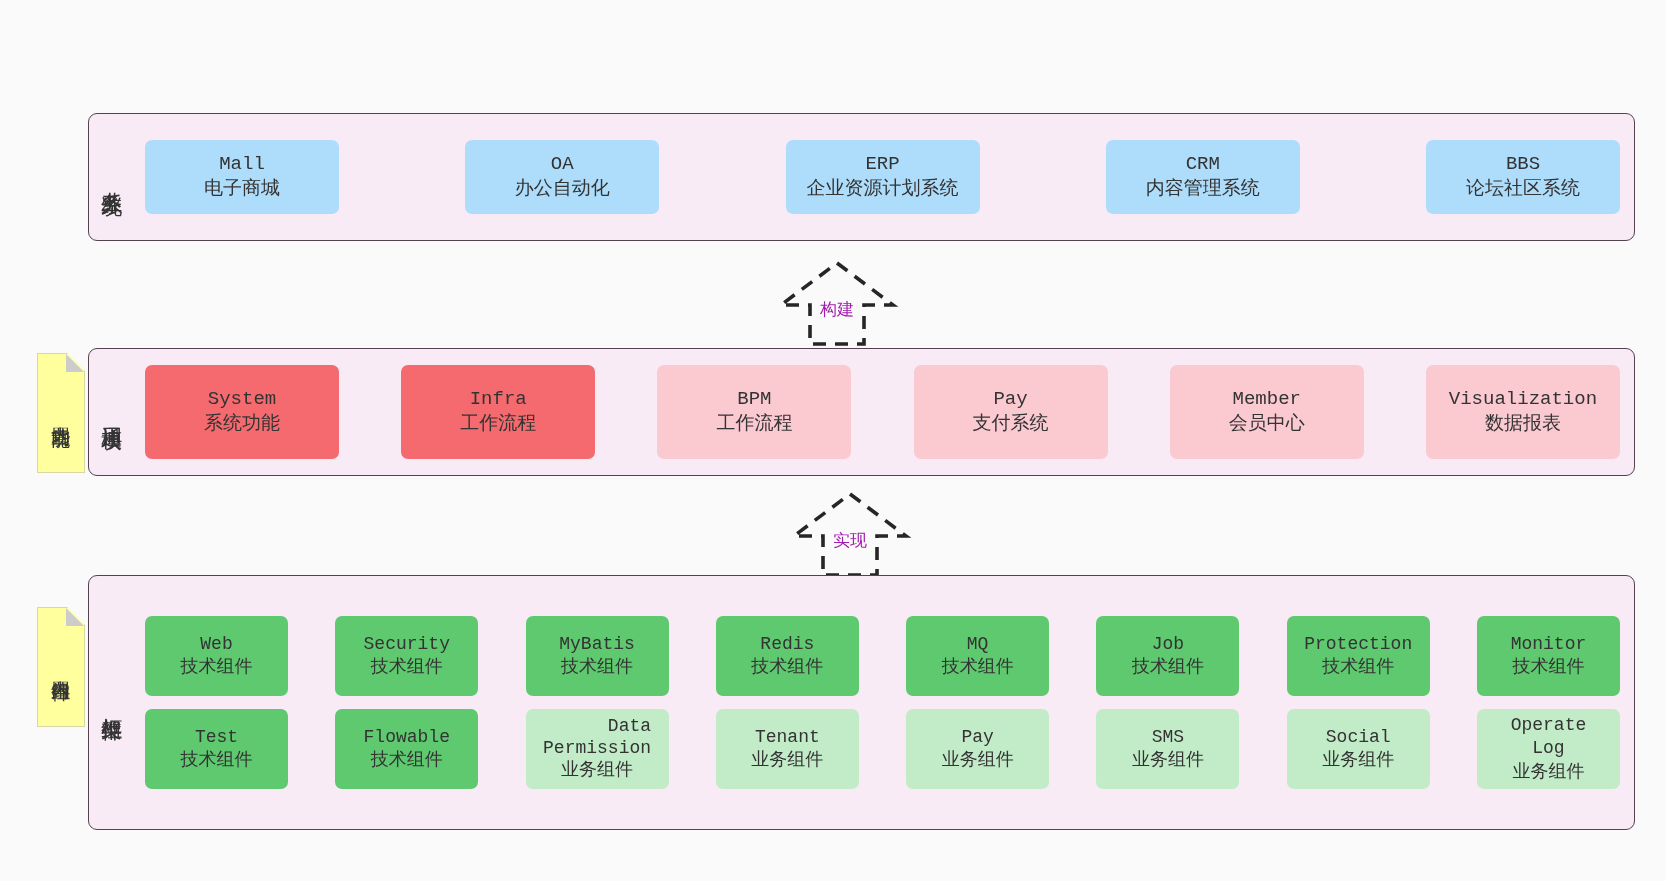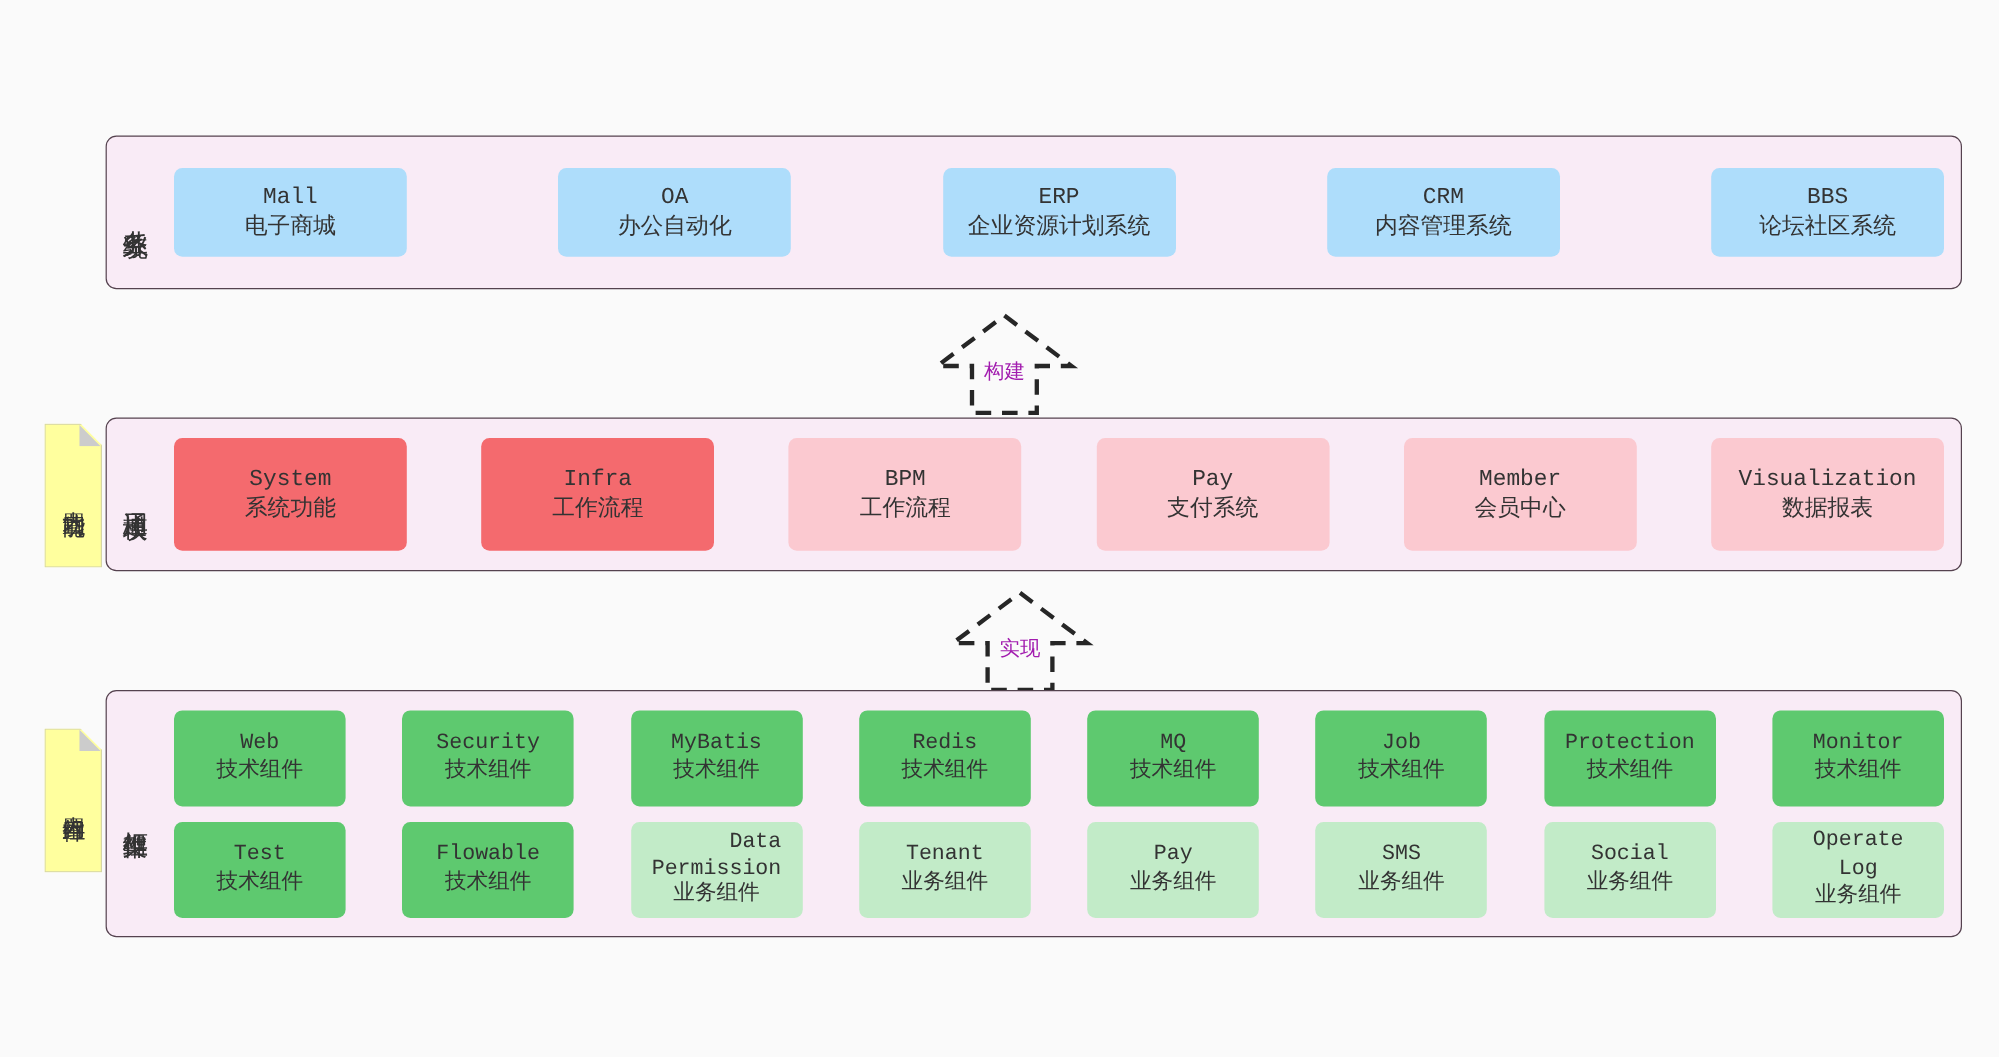--- a/index.html
+++ b/index.html
@@ -103,21 +103,21 @@
   #layer-common .card {
     width: 194px;
     height: 94px;
   }
 
   
   #layer-framework {
     left: 88px;
     top: 575px;
     width: 1547px;
-    height: 206px;
+    height: 255px;
   }
   #layer-framework .layer-body {
     gap: 13px;
     padding-top: 12px;
     padding-bottom: 12px;
   }
   #layer-framework .card {
     width: 143px;
     height: 80px;
     font-size: 18px;

